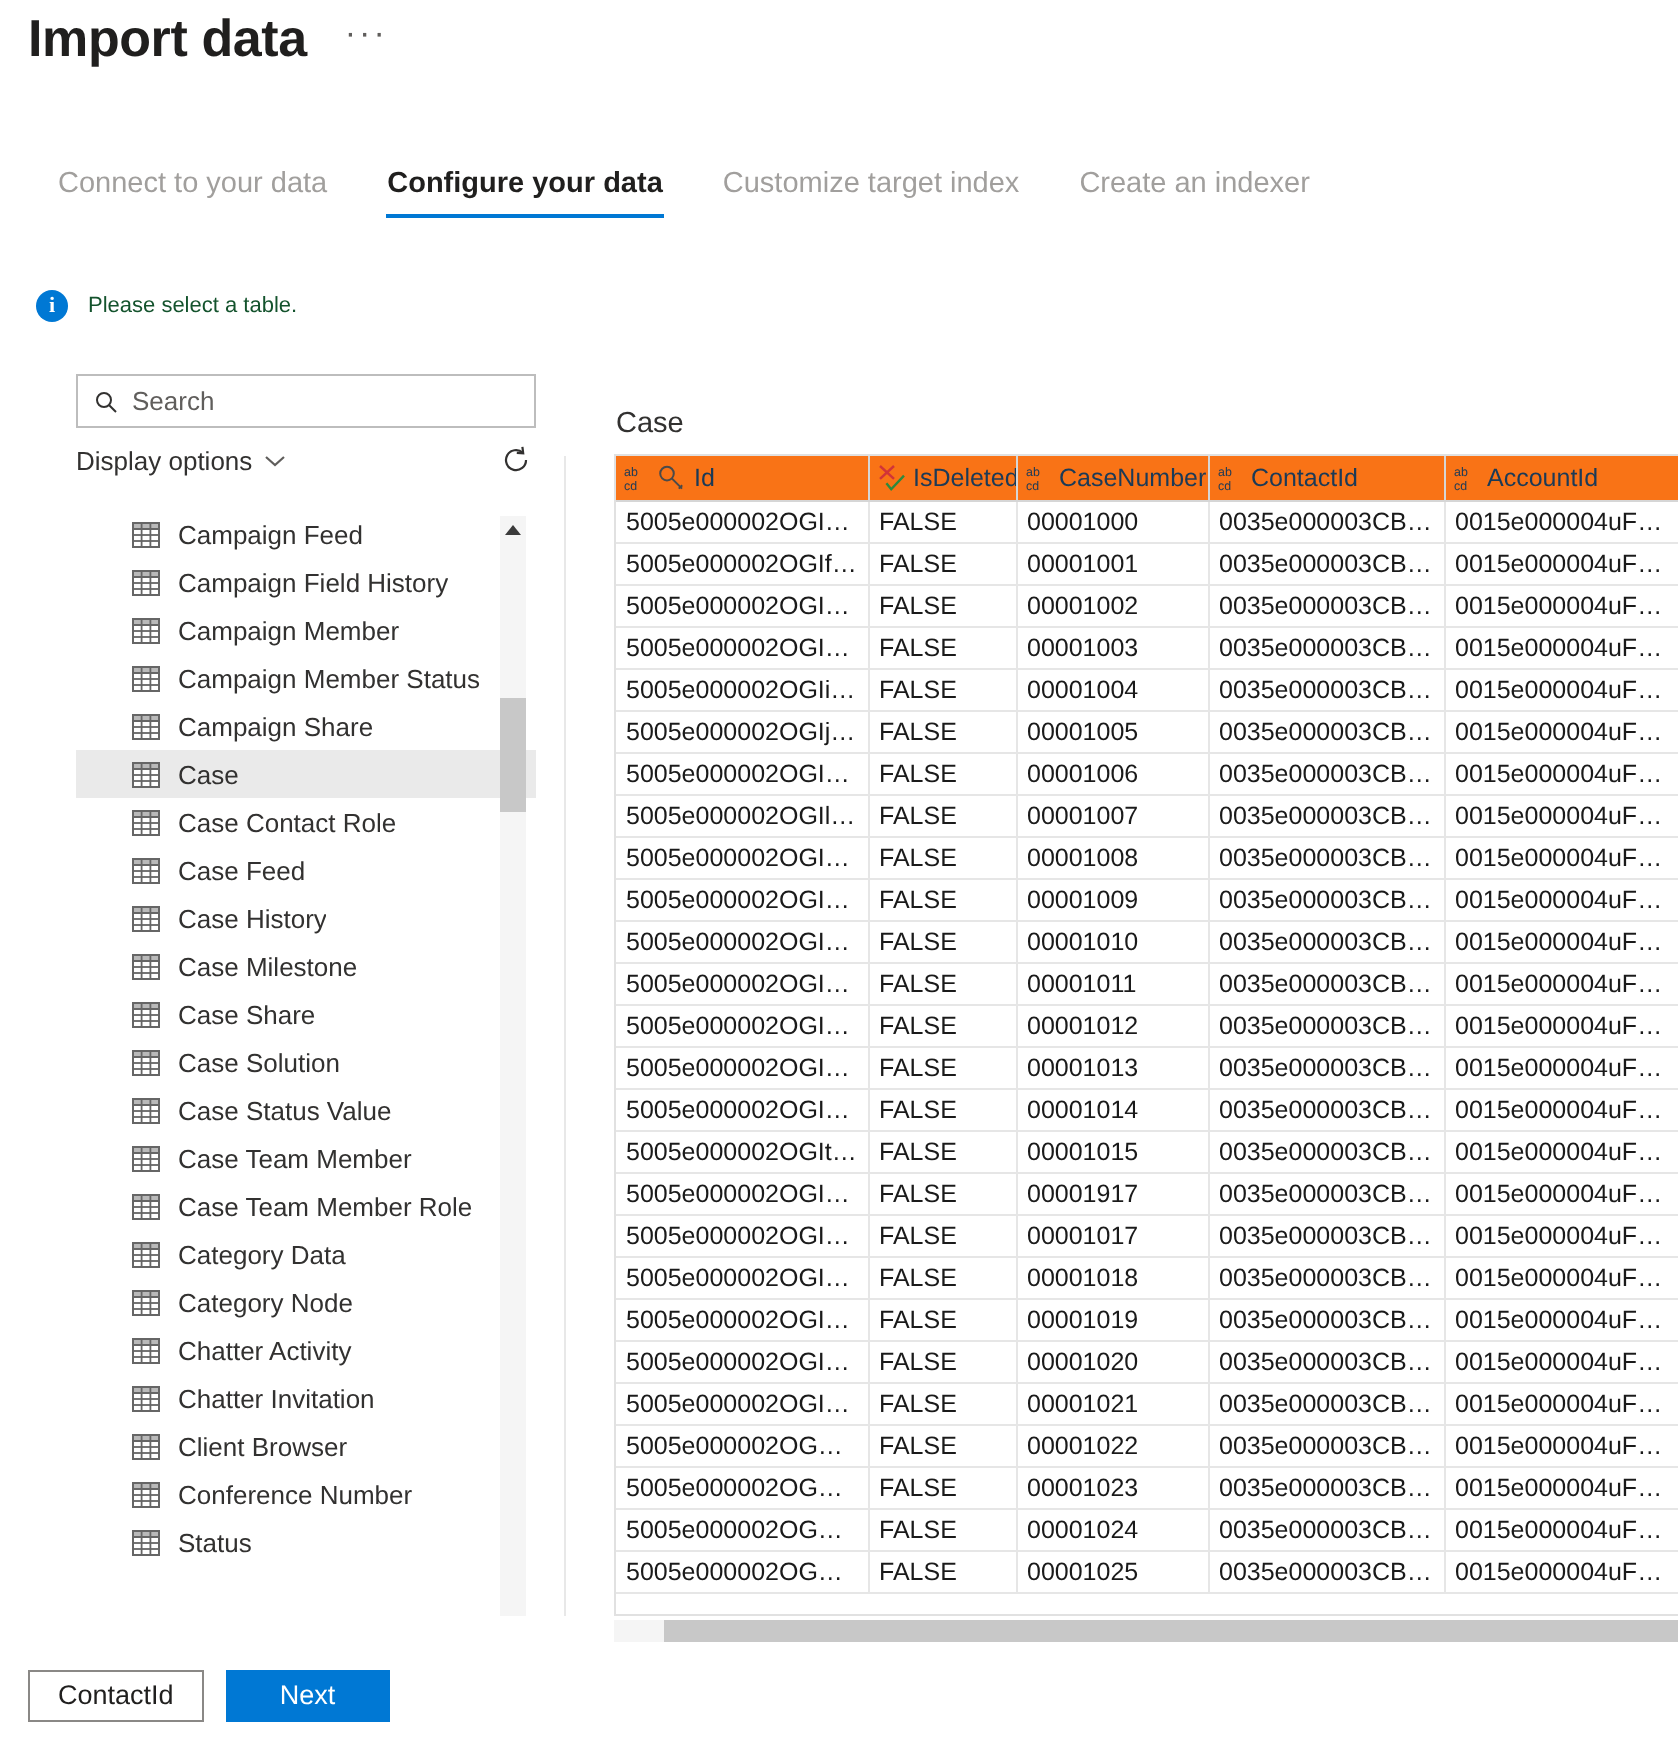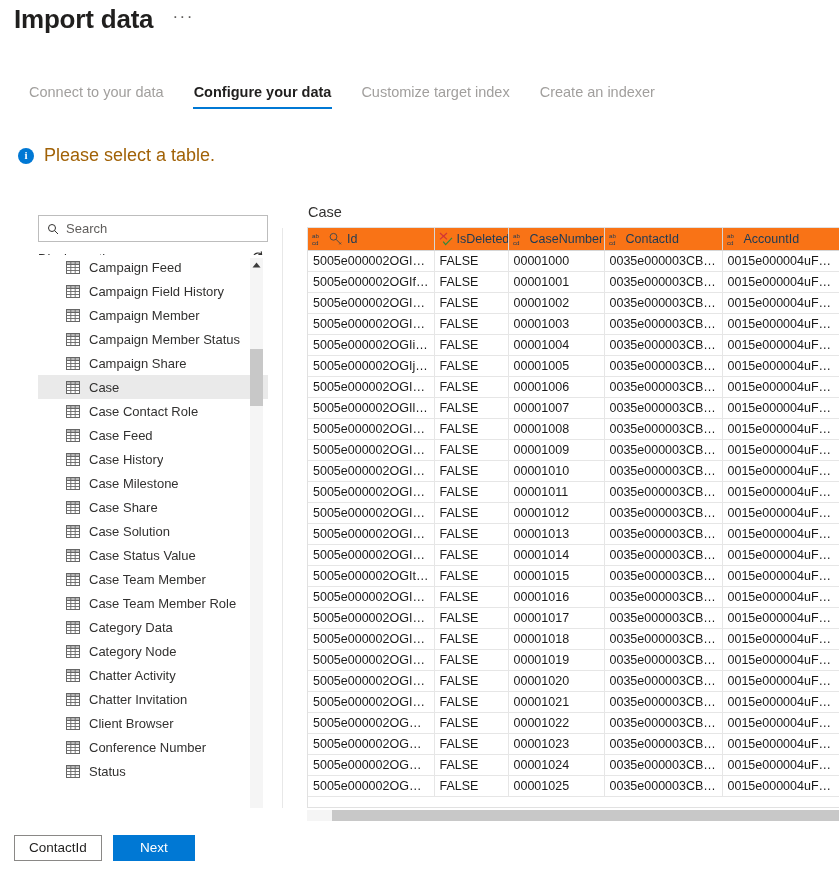--- a/index.html
+++ b/index.html
@@ -33,24 +33,24 @@
     content:""; position:absolute; left:14px; right:14px; bottom:0; height:2px; background:#0078d4;
   }
 
   
   .info-bar { position:absolute; left:18px; top:145px; display:flex; align-items:center; gap:10px; }
   .info-icon {
     width:16px; height:16px; border-radius:50%; background:#0078d4; color:#fff;
     font-size:11px; font-weight:700; display:flex; align-items:center; justify-content:center;
     font-family:"Liberation Serif", serif; line-height:1;
   }
-  .info-text { font-size:18px; color:#a16207; }
-
-  
-  .left-panel { position:absolute; left:38px; top:187px; width:230px;margin-top:28px; }
+  .info-text { font-size:11px; color:#14532d; }
+
+  
+  .left-panel { position:absolute; left:38px; top:187px; width:230px; }
   .search-box {
     width:230px; height:27px; border:1px solid #bdbdbd; background:#fff;
     display:flex; align-items:center; padding:0 8px; gap:7px;
   }
   .search-icon { width:12px; height:12px; flex:none; }
   .search-input {
     border:none; outline:none; font-size:13px; color:#605e5c; width:100%;
     font-family:"Liberation Sans", sans-serif; background:transparent; padding:0;
   }
   .search-input::placeholder { color:#605e5c; }
@@ -603,21 +603,21 @@
           <tr>
             <td class="col-id">5005e000002OGItAAG</td>
             <td class="col-isdeleted">FALSE</td>
             <td class="col-casenumber">00001015</td>
             <td class="col-contactid">0035e000003CBDfAAO</td>
             <td class="col-accountid">0015e000004uFMVAA2</td>
           </tr>
           <tr>
             <td class="col-id">5005e000002OGIuAAG</td>
             <td class="col-isdeleted">FALSE</td>
-            <td class="col-casenumber">00001016</td>
+            <td class="col-casenumber">00001917</td>
             <td class="col-contactid">0035e000003CBDgA...</td>
             <td class="col-accountid">0015e000004uFMWA...</td>
           </tr>
           <tr>
             <td class="col-id">5005e000002OGIvAAG</td>
             <td class="col-isdeleted">FALSE</td>
             <td class="col-casenumber">00001017</td>
             <td class="col-contactid">0035e000003CBDRAA4</td>
             <td class="col-accountid">0015e000004uFMMA...</td>
           </tr>

